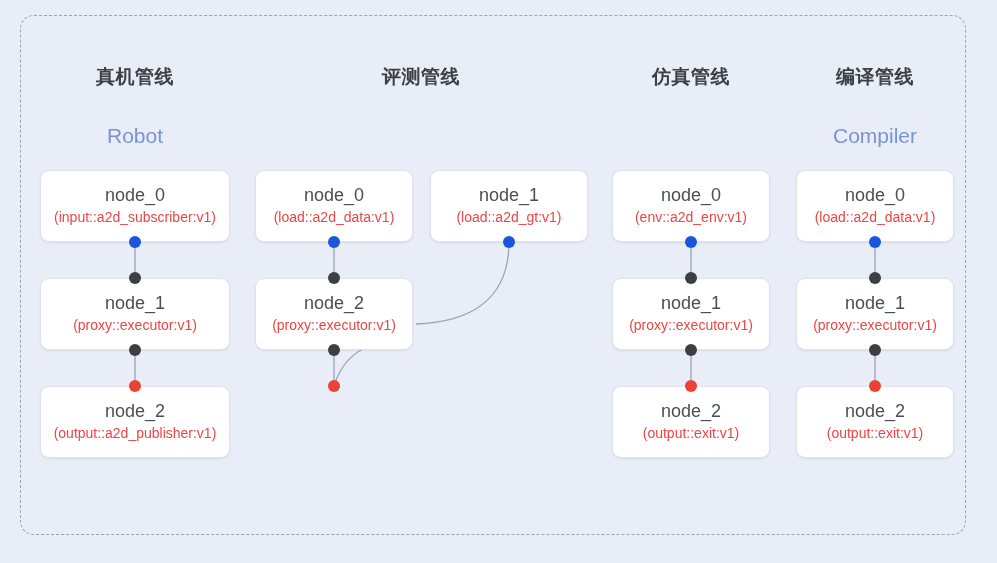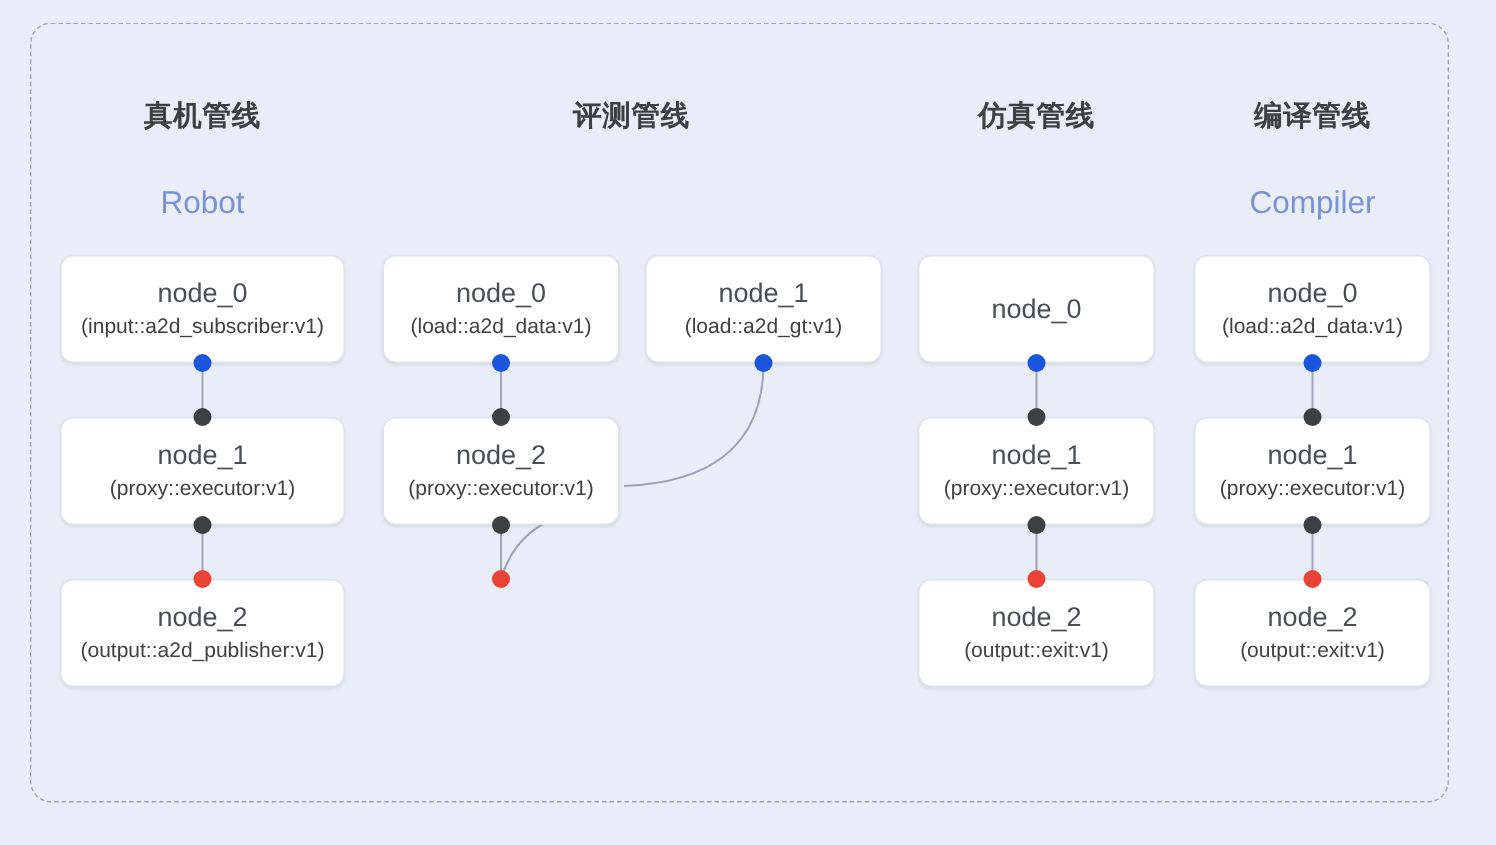--- a/index.html
+++ b/index.html
@@ -67,21 +67,21 @@
     box-sizing: border-box;
   }
   .node-name {
     font-size: 18px;
     color: #4a4f56;
     line-height: 22px;
     white-space: nowrap;
   }
   .node-type {
     font-size: 14px;
-    color: #404040;
+    color: #ef4444;
     line-height: 22px;
     white-space: nowrap;
   }
   svg.edges {
     position: absolute;
     left: 0; top: 0;
     width: 997px;
     height: 563px;
     pointer-events: none;
   }
@@ -161,20 +161,21 @@
     </div>
     <div class="dot" style="left:328px; top:272px; width:12px; height:12px; background:#3c4043;"></div>
     <div class="dot" style="left:328px; top:344px; width:12px; height:12px; background:#3c4043;"></div>
 
     <div class="dot" style="left:328px; top:380px; width:12px; height:12px; background:#ea4335;"></div>
 
     <div class="col-title" style="left:611px; top:64px; width:160px;text-align:center;">仿真管线</div>
 
     <div class="node-box" style="left:612px; top:170px; width:158px; height:72px;">
       <div class="node-name">node_0</div>
+      <div class="node-type">(env::a2d_env:v1)</div>
     </div>
     <div class="dot" style="left:685px; top:236px; width:12px; height:12px; background:#1a56db;"></div>
 
     <div class="node-box" style="left:612px; top:278px; width:158px; height:72px;">
       <div class="node-name">node_1</div>
       <div class="node-type">(proxy::executor:v1)</div>
     </div>
     <div class="dot" style="left:685px; top:272px; width:12px; height:12px; background:#3c4043;"></div>
     <div class="dot" style="left:685px; top:344px; width:12px; height:12px; background:#3c4043;"></div>
 

